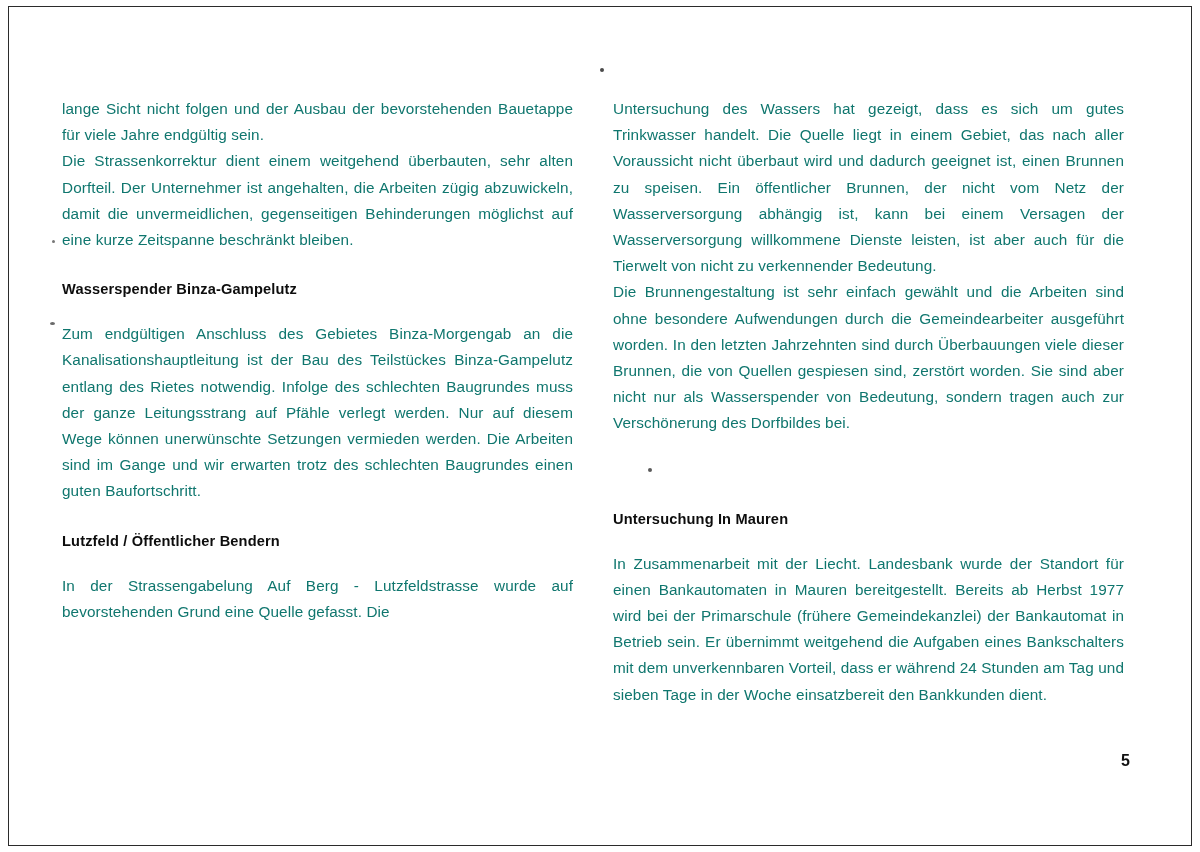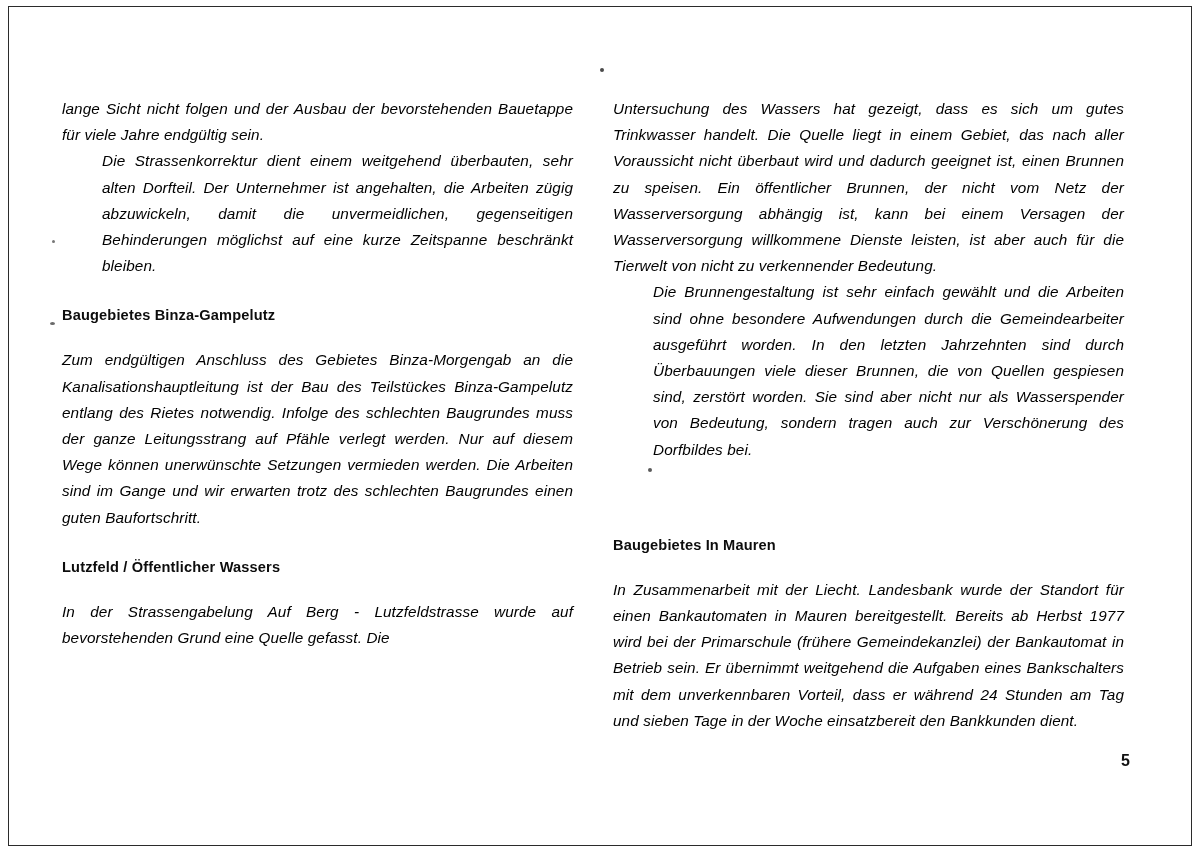--- a/index.html
+++ b/index.html
@@ -35,29 +35,27 @@
     display: flex;
     gap: 40px;
   }
   .col {
     width: 511px;
   }
   p.body {
     margin: 0;
     font-size: 15.3px;
     line-height: 26.2px;
-    color: #000000;
+    color: #0f766e;
     text-align: justify;
     text-justify: inter-word;
     letter-spacing: 0.1px;
-    font-style: italic;
   }
   p.body + p.body {
     margin-top: 0;
-    margin-left: 40px;
   }
   h2.heading {
     margin: 0;
     font-size: 14.6px;
     font-weight: bold;
     color: #0d0d0d;
     letter-spacing: 0.15px;
   }
   .gap-before-heading { height: 28px; }
   .gap-after-heading { height: 24px; }
@@ -90,34 +88,34 @@
   <span class="speck s2"></span>
   <span class="speck s3"></span>
   <span class="speck s4"></span>
 
   <div class="content">
 
     <div class="col">
       <p class="body">lange Sicht nicht folgen und der Ausbau der bevorstehenden Bauetappe für viele Jahre endgültig sein.</p>
       <p class="body">Die Strassenkorrektur dient einem weitgehend überbauten, sehr alten Dorfteil. Der Unternehmer ist angehalten, die Arbeiten zügig abzuwickeln, damit die unvermeidlichen, gegenseitigen Behinderungen möglichst auf eine kurze Zeitspanne beschränkt bleiben.</p>
       <div class="gap-before-heading"></div>
-      <h2 class="heading">Baugebietes Binza-Gampelutz</h2>
+      <h2 class="heading">Wasserspender Binza-Gampelutz</h2>
       <div class="gap-after-heading"></div>
       <p class="body">Zum endgültigen Anschluss des Gebietes Binza-Morgengab an die Kanalisationshauptleitung ist der Bau des Teilstückes Binza-Gampelutz entlang des Rietes notwendig. Infolge des schlechten Baugrundes muss der ganze Leitungsstrang auf Pfähle verlegt werden. Nur auf diesem Wege können unerwünschte Setzungen vermieden werden. Die Arbeiten sind im Gange und wir erwarten trotz des schlechten Baugrundes einen guten Baufortschritt.</p>
       <div class="gap-before-heading"></div>
-      <h2 class="heading">Lutzfeld / Öffentlicher Wassers</h2>
+      <h2 class="heading">Lutzfeld / Öffentlicher Bendern</h2>
       <div class="gap-after-heading"></div>
       <p class="body">In der Strassengabelung Auf Berg - Lutzfeldstrasse wurde auf bevorstehenden Grund eine Quelle gefasst. Die</p>
     </div>
 
     <div class="col">
       <p class="body">Untersuchung des Wassers hat gezeigt, dass es sich um gutes Trinkwasser handelt. Die Quelle liegt in einem Gebiet, das nach aller Voraussicht nicht überbaut wird und dadurch geeignet ist, einen Brunnen zu speisen. Ein öffentlicher Brunnen, der nicht vom Netz der Wasserversorgung abhängig ist, kann bei einem Versagen der Wasserversorgung willkommene Dienste leisten, ist aber auch für die Tierwelt von nicht zu verkennender Bedeutung.</p>
       <p class="body">Die Brunnengestaltung ist sehr einfach gewählt und die Arbeiten sind ohne besondere Aufwendungen durch die Gemeindearbeiter ausgeführt worden. In den letzten Jahrzehnten sind durch Überbauungen viele dieser Brunnen, die von Quellen gespiesen sind, zerstört worden. Sie sind aber nicht nur als Wasserspender von Bedeutung, sondern tragen auch zur Verschönerung des Dorfbildes bei.</p>
       <div class="gap-big"></div>
-      <h2 class="heading">Baugebietes In Mauren</h2>
+      <h2 class="heading">Untersuchung In Mauren</h2>
       <div class="gap-after-heading"></div>
       <p class="body">In Zusammenarbeit mit der Liecht. Landesbank wurde der Standort für einen Bankautomaten in Mauren bereitgestellt. Bereits ab Herbst 1977 wird bei der Primarschule (frühere Gemeindekanzlei) der Bankautomat in Betrieb sein. Er übernimmt weitgehend die Aufgaben eines Bankschalters mit dem unverkennbaren Vorteil, dass er während 24 Stunden am Tag und sieben Tage in der Woche einsatzbereit den Bankkunden dient.</p>
     </div>
 
   </div>
 
   <div class="page-number">5</div>
 </div>
 
 </body></html>

